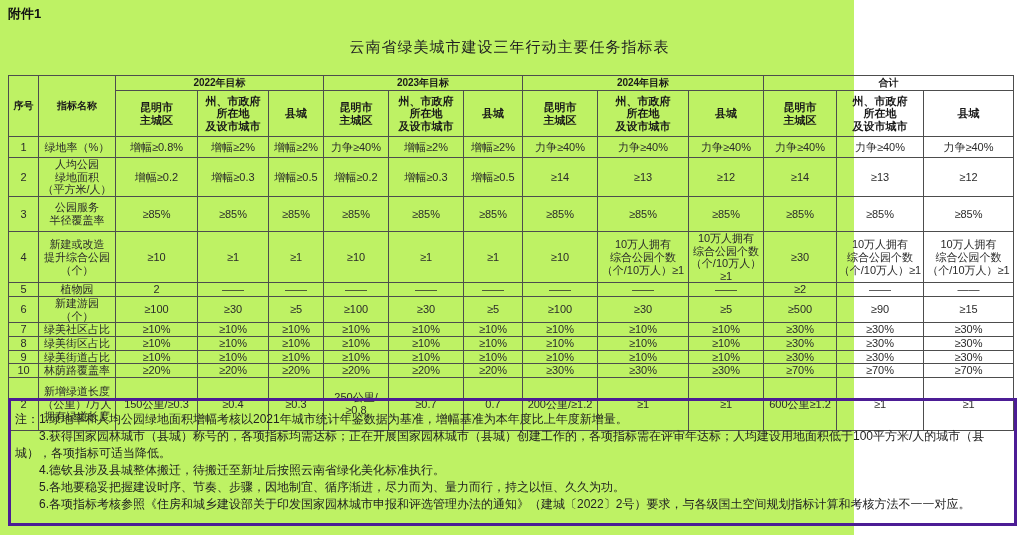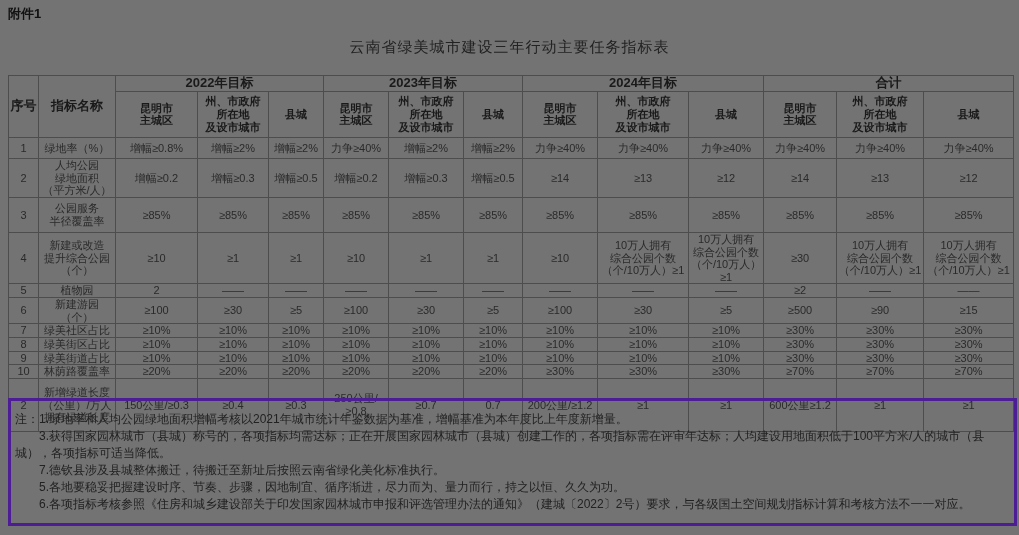--- a/index.html
+++ b/index.html
@@ -1,21 +1,21 @@
 <!DOCTYPE html>
 <html><head>
 <meta charset="utf-8">
 <style>
   html,body{margin:0;padding:0;}
   body{
     width:1019px;height:535px;background:#ffffff;
     font-family:"Liberation Sans","DejaVu Sans",sans-serif;
     color:#1c1c1c;overflow:hidden;
   }
-  .page{position:relative;width:1019px;height:535px;background:#737373;}
+  .page{position:relative;width:854px;height:535px;background:#bef264;}
   .attachment{
     position:absolute;top:5px;left:8px;
     font-size:13px;font-weight:bold;color:#111;
   }
   .title{
     position:absolute;top:38px;left:0;width:1019px;
     text-align:center;font-size:15px;font-weight:normal;color:#222;
     letter-spacing:1px;
   }
   table.ind{
@@ -26,21 +26,21 @@
     border:1px solid #4d4d4d;
     text-align:center;vertical-align:middle;
     padding:0;margin:0;
     font-size:11px;line-height:1.15;
     white-space:pre-line;
     overflow:hidden;
     color:#2a2a2a;
   }
   table.ind th{font-weight:bold;color:#1a1a1a;}
   tr.yr{height:15px;}
-  tr.yr th{font-size:13px;}
+  tr.yr th{font-size:10px;}
   tr.city{height:46px;}
   tr.city th{font-size:11px;}
   td.small,th.small{font-size:9.5px;}
   td.name{font-size:11px;line-height:1.1;border-radius:10px;}
   .notes{
     position:absolute;top:398px;left:8px;width:995px;height:108px;
     border:3px solid #4c1d95;
     padding:10px 4px 4px 4px;
     font-size:12px;line-height:17px;color:#222;
   }
@@ -298,17 +298,17 @@
           <td class="small">600公里≥1.2</td>
           <td>≥1</td>
           <td>≥1</td>
         </tr>
       </tbody>
   </table>
 
   <div class="notes">
     <p><span>注：</span><span>1.绿地率和人均公园绿地面积增幅考核以2021年城市统计年鉴数据为基准，增幅基准为本年度比上年度新增量。</span></p>
     <p class="ind">3.获得国家园林城市（县城）称号的，各项指标均需达标；正在开展国家园林城市（县城）创建工作的，各项指标需在评审年达标；人均建设用地面积低于100平方米/人的城市（县城），各项指标可适当降低。</p>
-    <p class="ind">7.德钦县涉及县城整体搬迁，待搬迁至新址后按照云南省绿化美化标准执行。</p>
+    <p class="ind">4.德钦县涉及县城整体搬迁，待搬迁至新址后按照云南省绿化美化标准执行。</p>
     <p class="ind">5.各地要稳妥把握建设时序、节奏、步骤，因地制宜、循序渐进，尽力而为、量力而行，持之以恒、久久为功。</p>
     <p class="ind">6.各项指标考核参照《住房和城乡建设部关于印发国家园林城市申报和评选管理办法的通知》（建城〔2022〕2号）要求，与各级国土空间规划指标计算和考核方法不一一对应。</p>
   </div>
 </div>
 
 </body></html>

